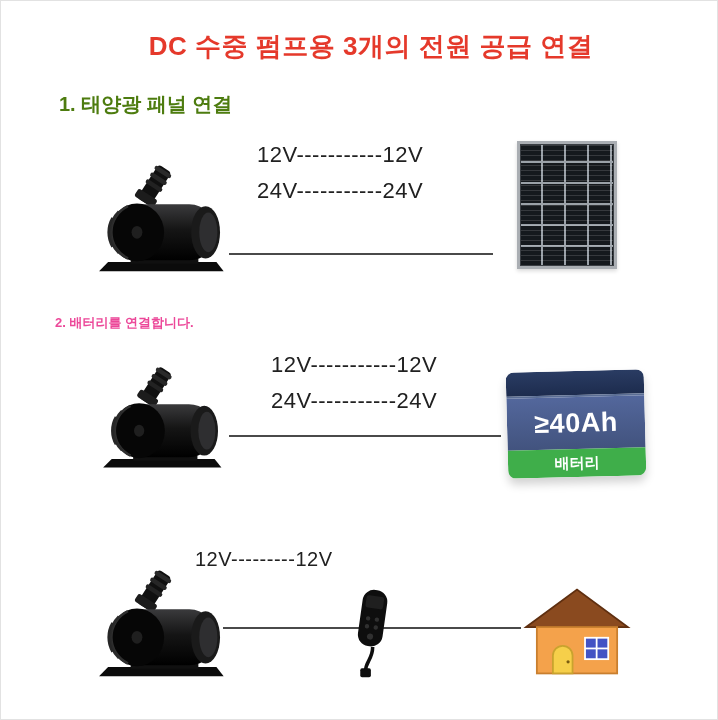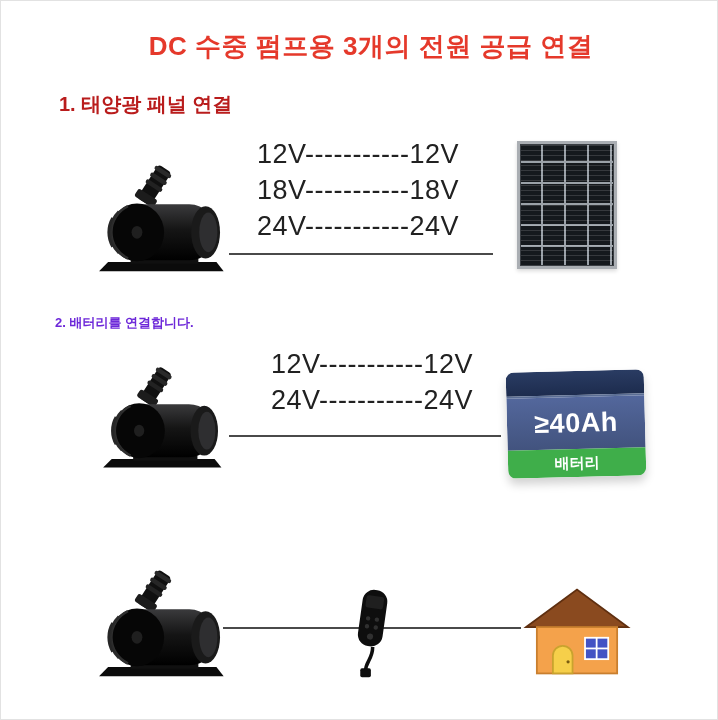--- a/index.html
+++ b/index.html
@@ -12,26 +12,26 @@
     box-sizing:border-box;
     font-family:"Liberation Sans", sans-serif;
     overflow:hidden;
   }
   .page-title{
     position:absolute;left:0;right:0;top:28px;
     text-align:center;padding-left:24px;
     font-size:26px;font-weight:bold;color:#e5392b;
     letter-spacing:0.5px;
   }
-  .sec-heading{position:absolute;font-weight:bold;color:#b91c1c;}
+  .sec-heading{position:absolute;font-weight:bold;color:#4d7c0f;}
   .h1{left:58px;top:90px;font-size:20px;}
-  .h2{left:54px;top:313px;font-size:13px;color:#6d28d9;}
+  .h2{left:54px;top:313px;font-size:13px;color:#ec4899;}
   .h3{left:60px;top:503px;font-size:17px;}
   .volt-block{position:absolute;color:#212121;}
-  .volt-row{font-size:27px;line-height:27px;margin-bottom:9px;letter-spacing:0.5px;}
+  .volt-row{font-size:22px;line-height:27px;margin-bottom:9px;letter-spacing:0.5px;}
   .vb1{left:256px;top:140px;}
   .vb2{left:270px;top:350px;}
   .vb3{left:194px;top:545px;}
   .vb3 .volt-row{font-size:20px;margin-bottom:12px;}
   .conn-line{position:absolute;height:2px;background:#4a4a4a;}
   .line1{left:228px;top:252px;width:264px;}
   .line2{left:228px;top:434px;width:272px;}
   .line3{left:222px;top:626px;width:298px;}
   .pump{position:absolute;}
   .pump1{left:80px;top:160px;width:158px;}
@@ -109,21 +109,20 @@
   <div class="sec-heading h1">1. 태양광 패널 연결</div>
 
   <div class="pump pump1">
     <svg viewBox="0 0 175 135">
         <use href="#pump-shape"></use>
       </svg>
   </div>
 
   <div class="volt-block vb1">
     <div class="volt-row">12V-----------12V</div>
-    <div class="volt-row">18V-----------18V</div>
     <div class="volt-row">24V-----------24V</div>
   </div>
 
   <div class="conn-line line1"></div>
 
   <div class="solar-panel"></div>
 
   <div class="sec-heading h2">2. 배터리를 연결합니다.</div>
 
   <div class="pump pump2">
@@ -146,20 +145,21 @@
   </div>
 
 
   <div class="pump pump3">
     <svg viewBox="0 0 175 135">
         <use href="#pump-shape"></use>
       </svg>
   </div>
 
   <div class="volt-block vb3">
+    <div class="volt-row">12V---------12V</div>
   </div>
 
   <div class="conn-line line3"></div>
 
   <div class="adapter">
     <svg viewBox="0 0 70 105">
       <g transform="rotate(8 35 50)">
         <rect x="22" y="4" width="28" height="64" rx="13" fill="#0e0e0e"></rect>
         <rect x="26" y="11" width="20" height="14" rx="3" fill="#1f1f1f"></rect>
         <circle cx="31" cy="37" r="2.5" fill="#303030"></circle>

